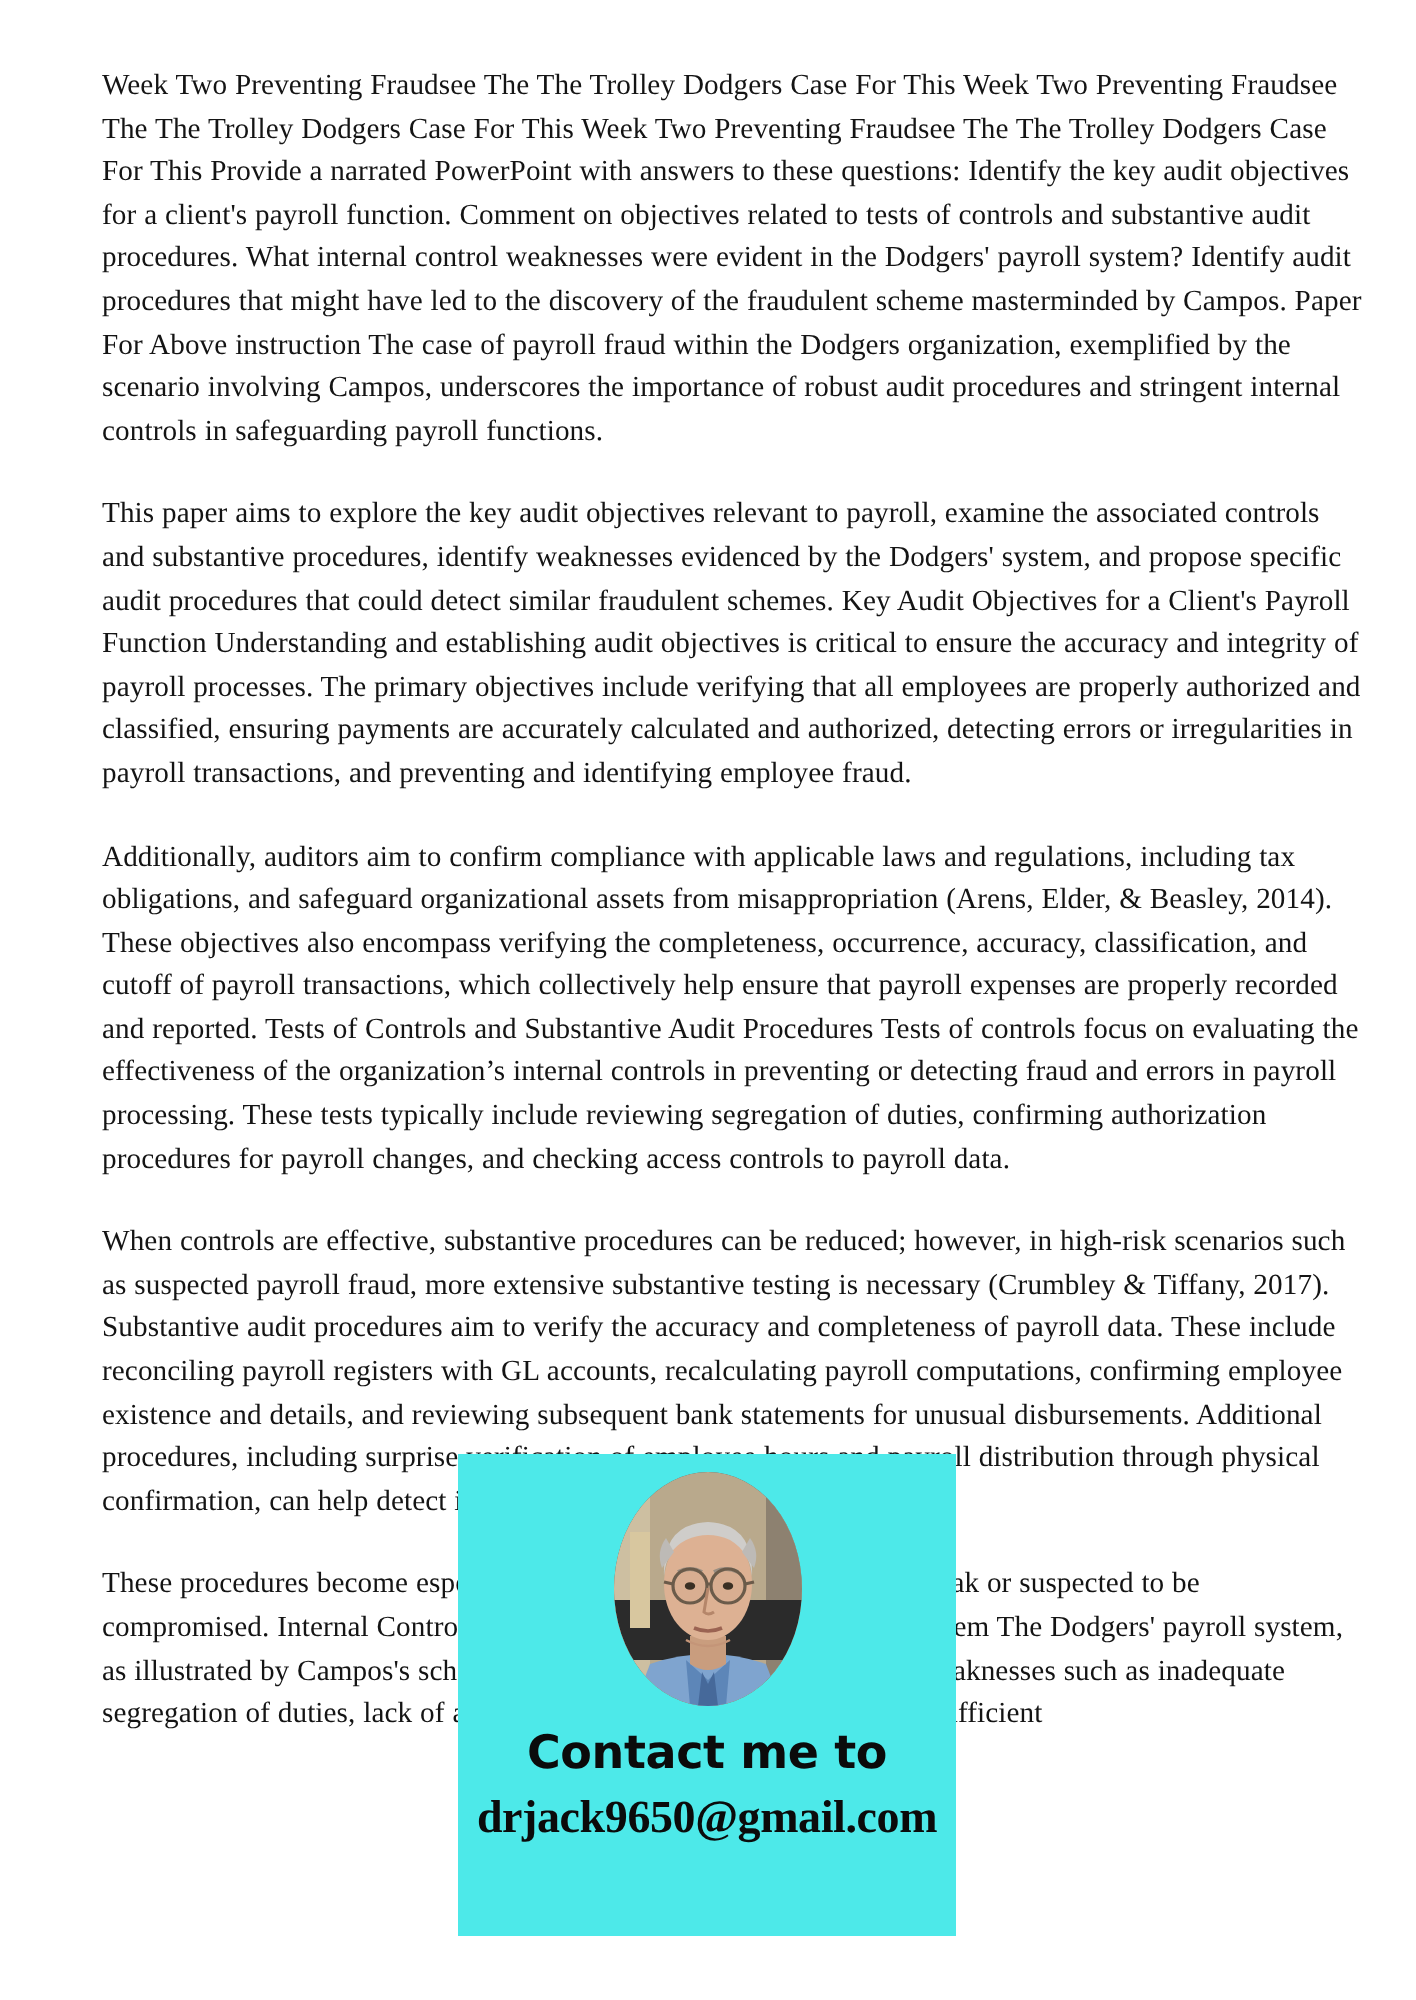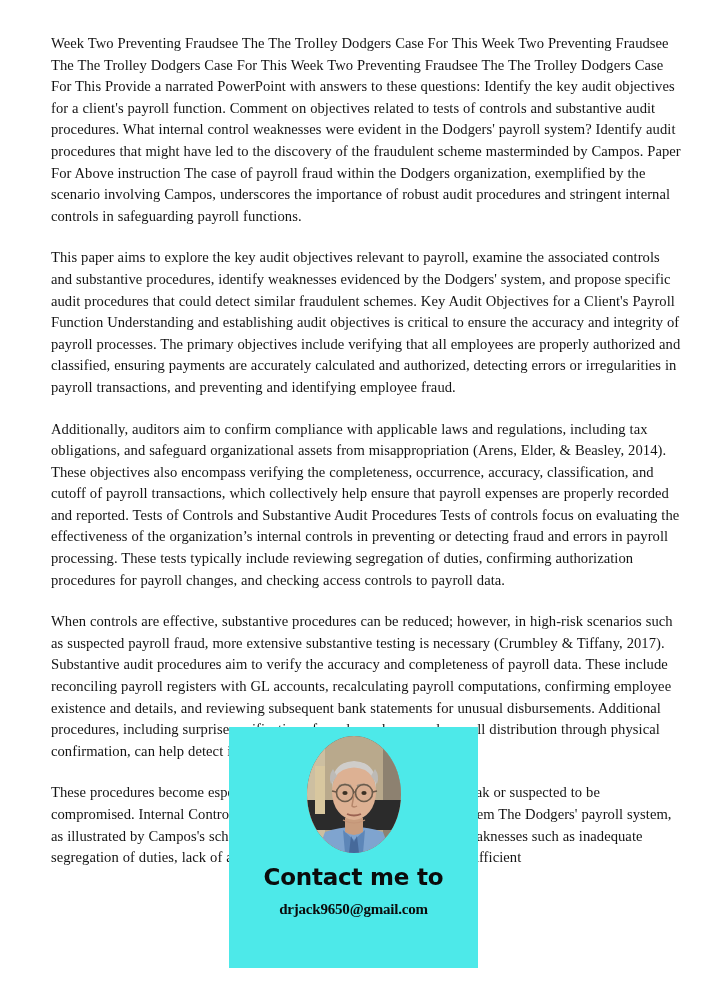--- a/index.html
+++ b/index.html
@@ -78,21 +78,21 @@
     color: #0b0b0b;
     text-align: center;
     letter-spacing: -0.2px;
   }
   #promo-headline .hl-line { display: block; white-space: nowrap; }
 
   #promo-email {
     margin-top: 4px;
     font-family: "Liberation Serif", "DejaVu Serif", serif;
     font-weight: bold;
-    font-size: 15px;
+    font-size: 23px;
     line-height: 26px;
     color: #0b0b0b;
     text-align: center;
     white-space: nowrap;
     letter-spacing: -0.2px;
   }
 </style>
 </head>
 <body>
 

